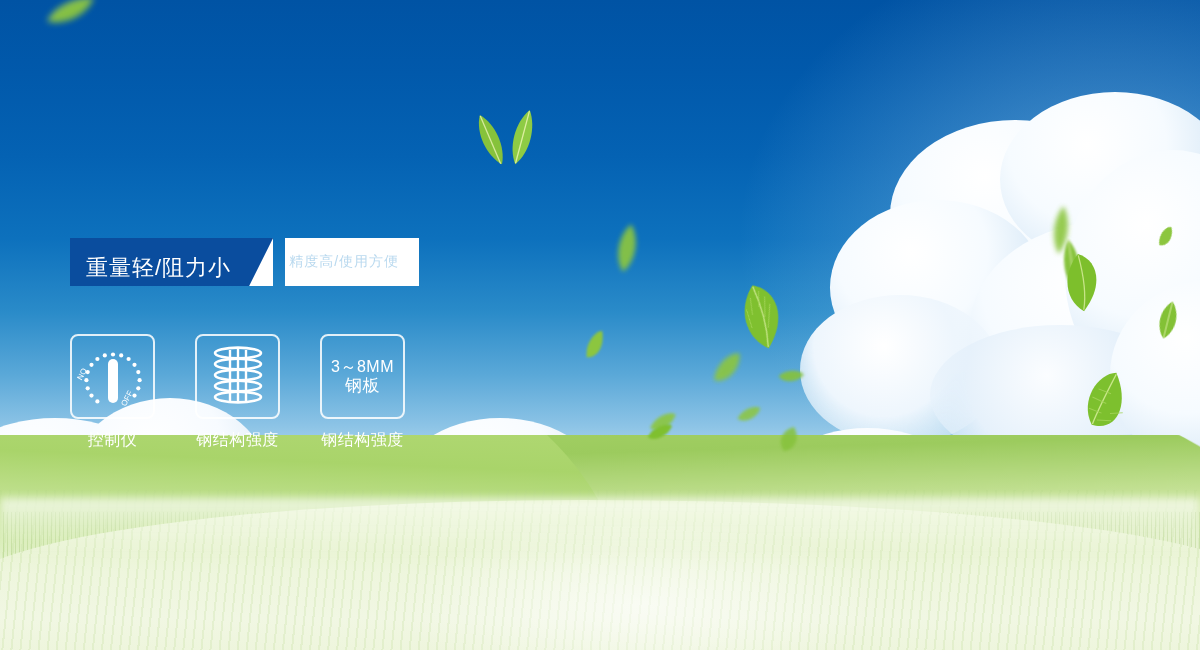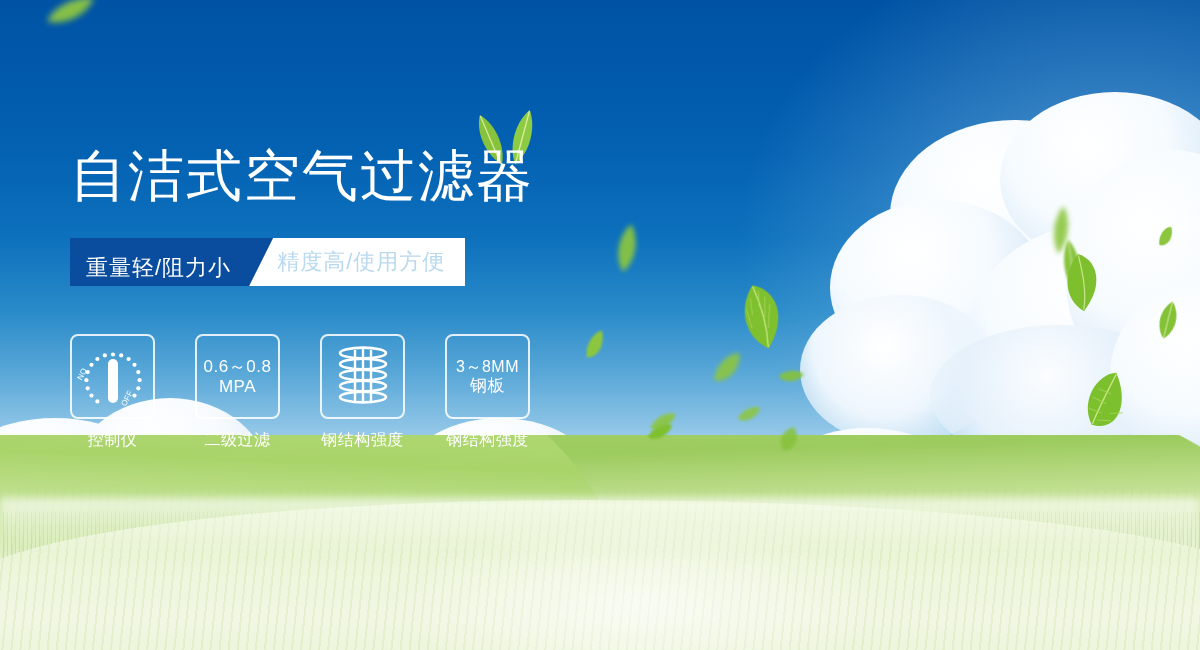--- a/index.html
+++ b/index.html
@@ -165,21 +165,21 @@
   }
   .sub-slant::after {
     content:""; position:absolute; inset:0;
     background:#ffffff;
     clip-path:polygon(100% 0, 0 100%, 100% 100%);
   }
   .sub-right {
     background:#ffffff;
     display:flex; align-items:center;
     padding:0 20px 0 4px;
-    font-size:22px; color:#b9d9ef; letter-spacing:1px; white-space:nowrap;
+    font-size:14px; color:#b9d9ef; letter-spacing:1px; white-space:nowrap;margin-left:12px;
   }
 
   
   .features {
     position:absolute; left:70px; top:334px;
     display:flex; gap:40px;
   }
   .feat { width:85px; display:flex; flex-direction:column; align-items:center; }
   .feat-box {
     width:85px; height:85px;
@@ -351,21 +351,20 @@
   <div class="leaf" style="left:646px;top:424px;width:28px;height:16px;transform:rotate(-10deg);filter:blur(.8px);z-index:3;">
     <svg viewBox="0 0 28 16">
         <path d="M1 11 C8 1 24 0 27 4 C20 15 6 16 1 11 Z" fill="#7fc02f"></path>
       </svg>
   </div>
 
 </div>
 
 <div class="content">
 
-  <div class="title">自洁式空气过滤器</div>
 
   <div class="subbar">
     <div class="sub-left">重量轻/阻力小</div>
     <div class="sub-slant"></div>
     <div class="sub-right">精度高/使用方便</div>
   </div>
 
   <div class="features">
 
     <div class="feat">
@@ -390,27 +389,20 @@
               <circle cx="20.4" cy="57.4" r="2.1"></circle>
           </g>
           <rect x="31" y="15" width="10" height="44" rx="5" fill="#ffffff"></rect>
           <text x="3" y="34" font-family="Liberation Sans, sans-serif" font-size="8" fill="#ffffff" transform="rotate(-62 6 34)">NO</text>
           <text x="47" y="60" font-family="Liberation Sans, sans-serif" font-size="8" fill="#ffffff" transform="rotate(-62 50 60)">OFF</text>
         </svg>
       </div>
       <div class="feat-label">控制仪</div>
     </div>
 
-    <div class="feat">
-      <div class="feat-box">
-        <div class="feat-txt">0.6～0.8</div>
-        <div class="feat-txt">MPA</div>
-      </div>
-      <div class="feat-label">二级过滤</div>
-    </div>
 
     <div class="feat">
       <div class="feat-box">
         <svg width="60" height="66" viewBox="0 0 60 66">
           <g fill="none" stroke="#ffffff" stroke-width="2.6">
             <ellipse cx="30" cy="9" rx="23" ry="5.4"></ellipse>
             <ellipse cx="30" cy="20" rx="23" ry="5.4"></ellipse>
             <ellipse cx="30" cy="31" rx="23" ry="5.4"></ellipse>
             <ellipse cx="30" cy="42" rx="23" ry="5.4"></ellipse>
             <ellipse cx="30" cy="53" rx="23" ry="5.4"></ellipse>

